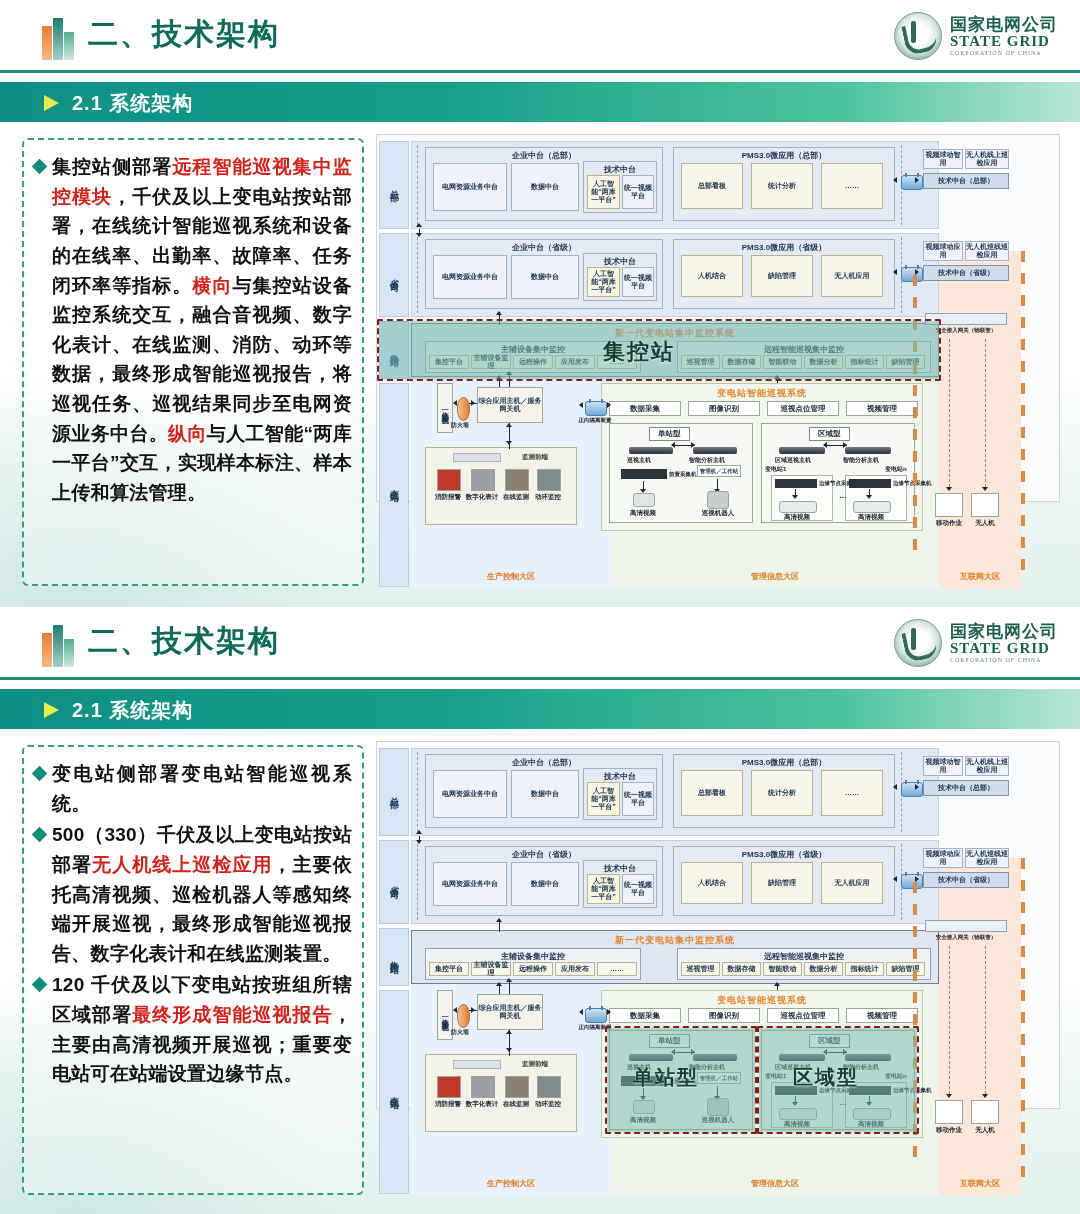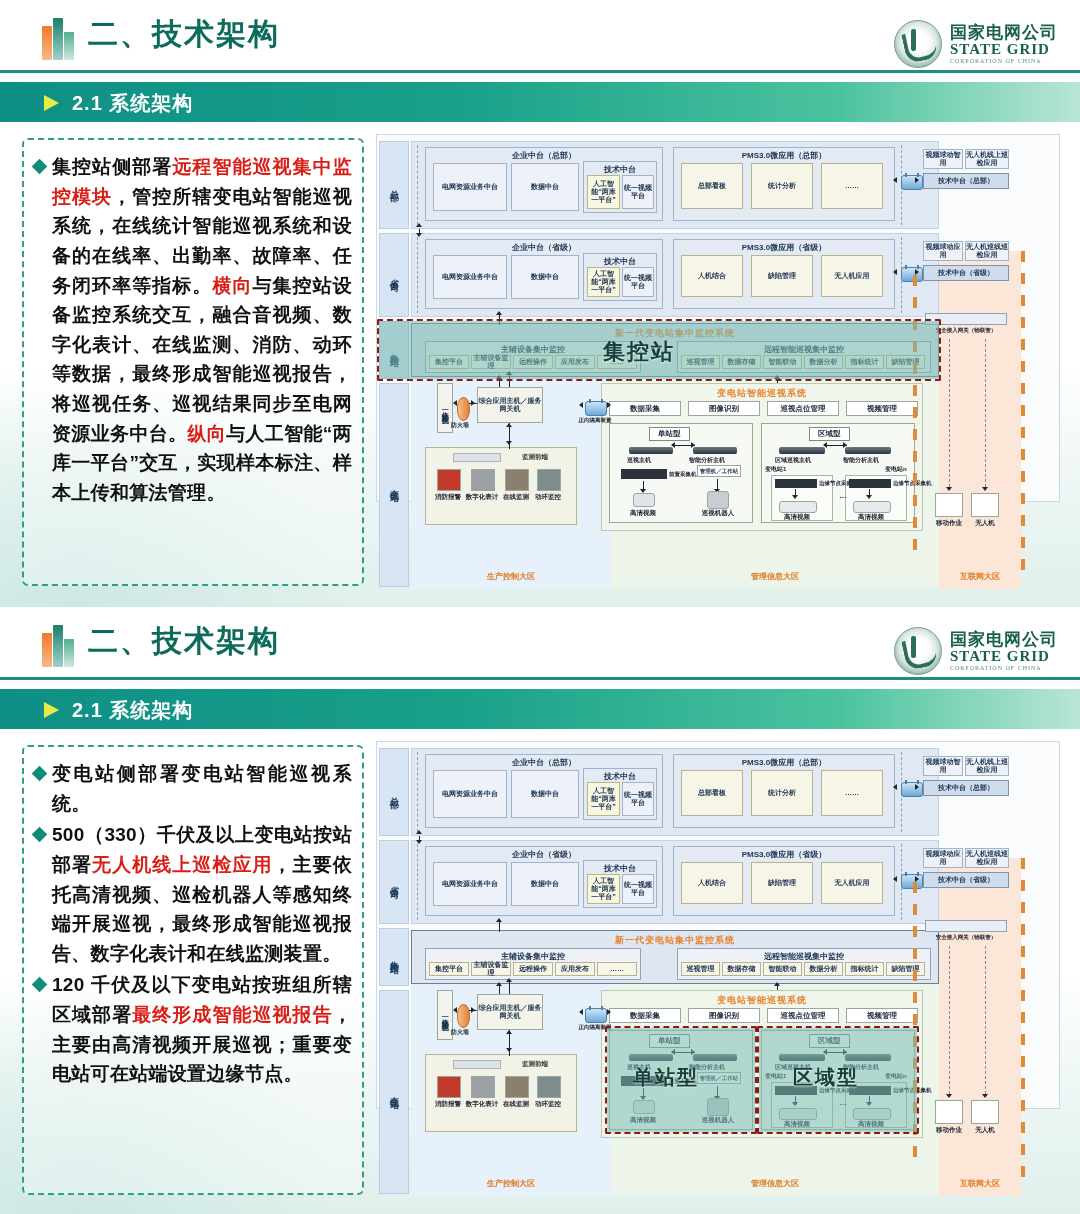--- a/index.html
+++ b/index.html
@@ -11,21 +11,21 @@
     background:radial-gradient(ellipse at 20% 100%, rgba(190,225,220,.55), rgba(255,255,255,0) 62%);}
 
   
   .hdr{position:absolute;left:0;top:0;width:1080px;height:72px;}
   .hdr-bars{position:absolute;left:42px;top:18px;width:34px;height:42px;}
   .hdr-bars i{position:absolute;bottom:0;width:10px;border-radius:1px;display:block;}
   .hdr-bars i.b1{left:0;height:34px;background:linear-gradient(180deg,#f07a2a,#f6b98a);}
   .hdr-bars i.b2{left:11px;height:42px;background:linear-gradient(180deg,#1a7f6e,#9fd3c6);}
   .hdr-bars i.b3{left:22px;height:28px;background:linear-gradient(180deg,#4fae92,#cfe8de);}
   .hdr-title{position:absolute;left:88px;top:14px;font-size:30px;font-weight:bold;color:#0d6b5c;letter-spacing:2px;}
-  .logo{position:absolute;right:22px;top:12px;display:flex;align-items:center;gap:8px;margin-top:8px;}
+  .logo{position:absolute;right:22px;top:12px;display:flex;align-items:center;gap:8px;}
   .logo-mark{width:46px;height:46px;border-radius:50%;
     background:radial-gradient(circle at 50% 45%,#ffffff 30%,#d9e7e2 55%,#7fae9f 80%,#3f7a68 100%);
     border:1px solid #7c9e93;position:relative;overflow:hidden;}
   .logo-mark:before{content:"";position:absolute;left:9px;top:10px;width:28px;height:26px;
     border-radius:0 0 14px 14px;border-bottom:4px solid #2f6d5b;border-left:4px solid #2f6d5b;transform:rotate(-12deg);}
   .logo-mark:after{content:"";position:absolute;left:16px;top:8px;width:5px;height:22px;background:#2f6d5b;border-radius:2px;}
   .logo-txt{line-height:1.05;}
   .logo-cn{font-size:17px;font-weight:bold;color:#19604f;letter-spacing:1px;}
   .logo-en{font-size:15px;font-weight:bold;color:#19604f;letter-spacing:1px;font-family:"Liberation Serif",serif;}
   .logo-sub{font-size:6px;color:#5d8b7e;letter-spacing:1px;font-family:"Liberation Serif",serif;}
@@ -138,21 +138,21 @@
   </div>
 
   <div class="secbar">
     <div class="tri"></div>
     <div class="lbl">2.1 系统架构</div>
   </div>
 
   <div class="callout">
     <div class="bul">
       <div class="dia"></div>
-      <div class="btxt"><span>集控站侧部署</span><span class="r">远程智能巡视集中监控模块</span><span>，管控所辖变电站智能巡视系统，在线统计智能巡视系统和设备的在线率、出勤率、故障率、任务闭环率等指标。</span><span class="r">横向</span><span>与集控站设备监控系统交互，融合音视频、数字化表计、在线监测、消防、动环等数据，最终形成智能巡视报告，将巡视任务、巡视结果同步至电网资源业务中台。</span><span class="r">纵向</span><span>与人工智能“两库一平台”交互，实现样本标注、样本上传和算法管理。</span></div>
+      <div class="btxt"><span>集控站侧部署</span><span class="r">远程智能巡视集中监控模块</span><span>，千伏及以上变电站按站部署，在线统计智能巡视系统和设备的在线率、出勤率、故障率、任务闭环率等指标。</span><span class="r">横向</span><span>与集控站设备监控系统交互，融合音视频、数字化表计、在线监测、消防、动环等数据，最终形成智能巡视报告，将巡视任务、巡视结果同步至电网资源业务中台。</span><span class="r">纵向</span><span>与人工智能“两库一平台”交互，实现样本标注、样本上传和算法管理。</span></div>
     </div>
   </div>
 
   <div class="diag">
       <div class="zone-prod"></div>
       <div class="zone-mgmt"></div>
       <div class="zone-net"></div>
       <div class="rowlbl" style="top: 6px; height: 88px;">
         <span>总部</span>
       </div>

